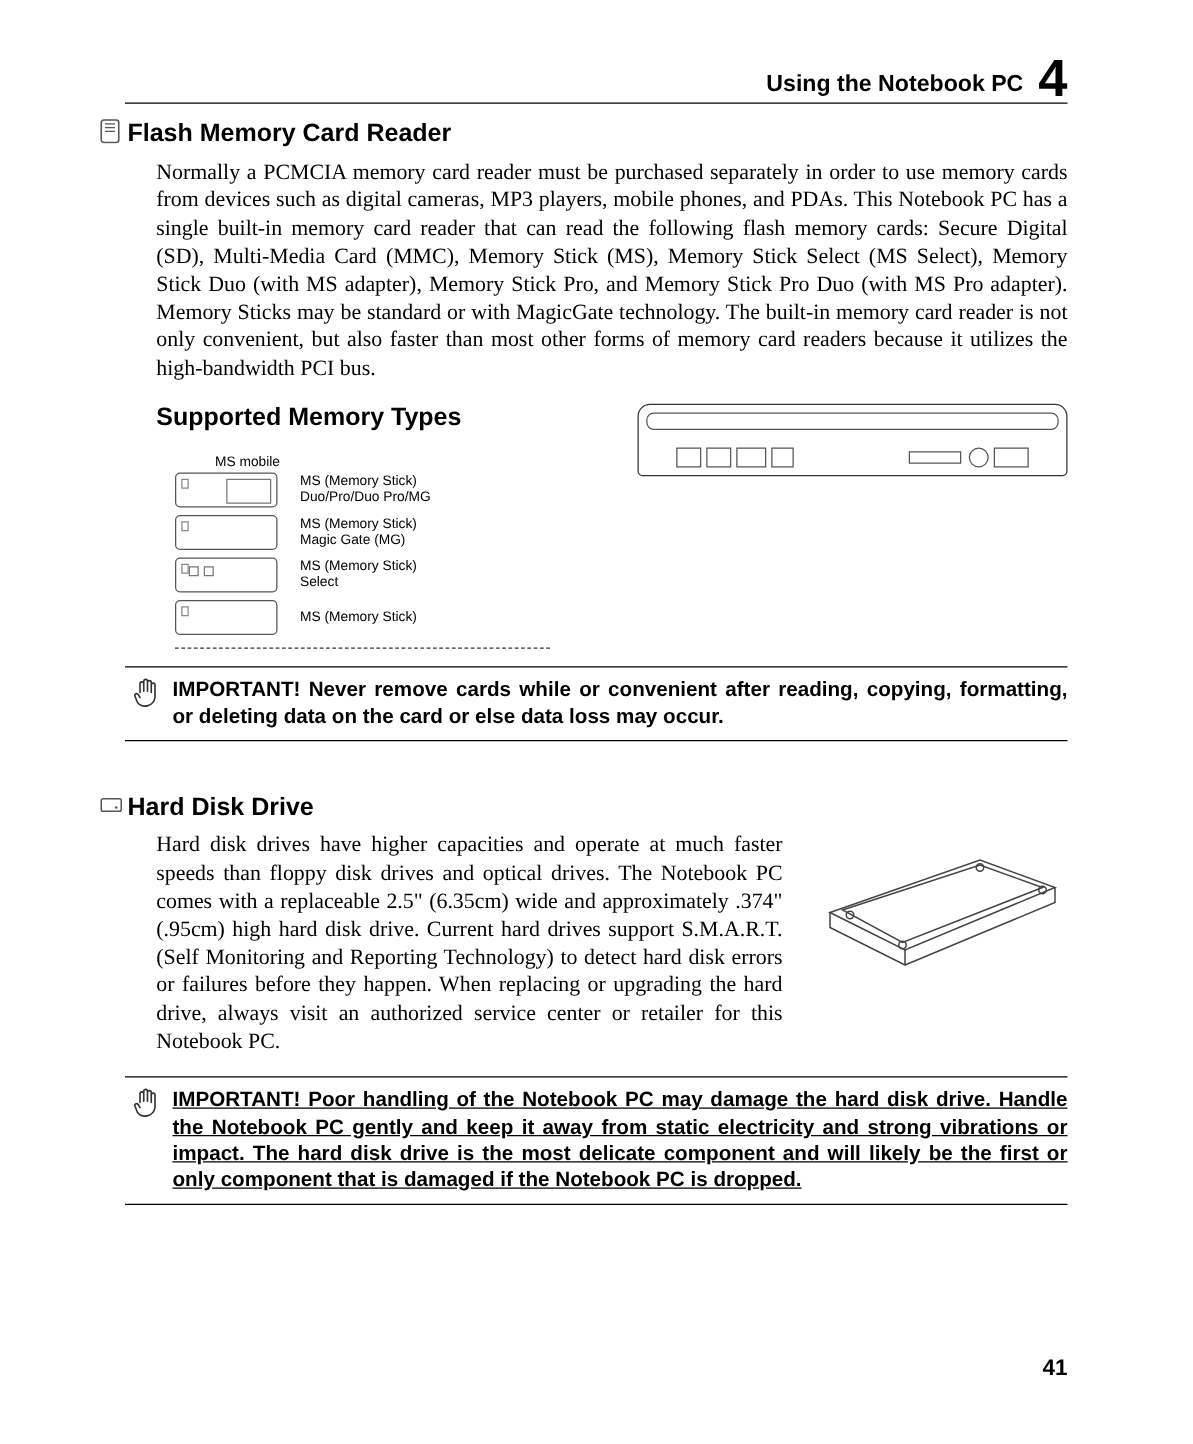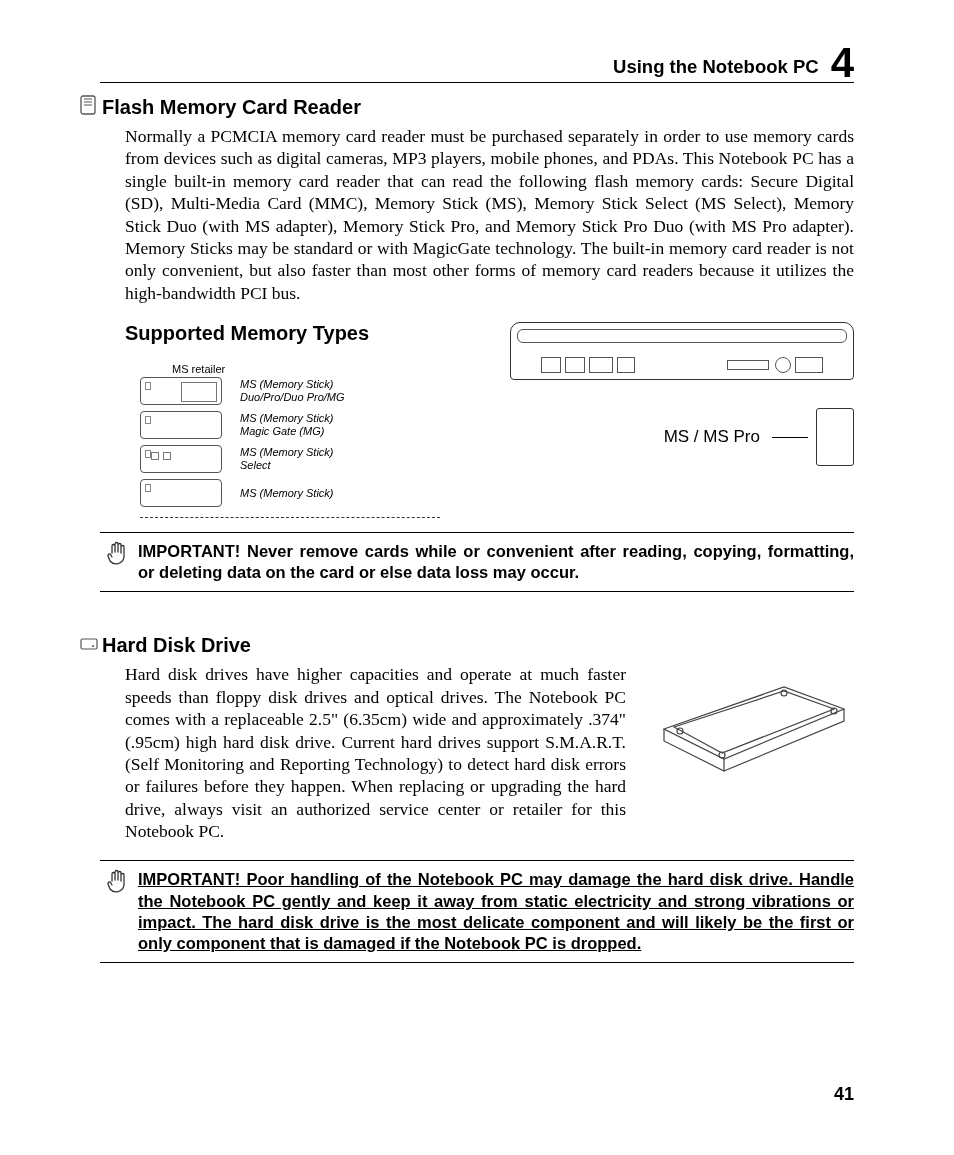--- a/index.html
+++ b/index.html
@@ -106,21 +106,20 @@
     margin-left: 58px;
     margin-right: 30px;
     position: relative;
     background: #fff;
     clip-path: polygon(0 10%, 8% 0, 100% 0, 100% 100%, 0 100%);
   }
   .card-label {
     font-family: Arial, Helvetica, sans-serif;
     font-size: 11px;
     line-height: 1.2;
-    font-style: italic;
   }
   .adapter-label {
     font-family: Arial, Helvetica, sans-serif;
     font-size: 11px;
     margin-left: 72px;
     margin-bottom: 2px;
     margin-top: 18px;
   }
   .dashed-sep {
     border-top: 1.5px dashed #333;
@@ -240,21 +239,21 @@
     </span>
     <h1>Flash Memory Card Reader</h1>
   </div>
 
   <p class="body-text">Normally a PCMCIA memory card reader must be purchased separately in order to use memory cards from devices such as digital cameras, MP3 players, mobile phones, and PDAs. This Notebook PC has a single built-in memory card reader that can read the following flash memory cards: Secure Digital (SD), Multi-Media Card (MMC), Memory Stick (MS), Memory Stick Select (MS Select), Memory Stick Duo (with MS adapter), Memory Stick Pro, and Memory Stick Pro Duo (with MS Pro adapter). Memory Sticks may be standard or with MagicGate technology. The built-in memory card reader is not only convenient, but also faster than most other forms of memory card readers because it utilizes the high-bandwidth PCI bus.</p>
 
   <div style="display:flex; gap:30px;">
     <div style="flex:0 0 380px;">
       <h2 class="subsection">Supported Memory Types</h2>
       <div class="memtypes">
-        <div class="adapter-label">MS retailer</div>
+        <div class="adapter-label">MS mobile</div>
 
         <div class="cardrow">
           <div class="card-shape" style="border-style:solid; width:82px;">
             <div style="position:absolute; right:4px; top:4px; width:34px; height:18px; border:1px solid #777;"></div>
           </div>
           <div class="card-label" style="white-space:pre-line;">MS (Memory Stick)
 Duo/Pro/Duo Pro/MG</div>
         </div>
         <div class="cardrow">
           <div class="card-shape"></div>
@@ -283,25 +282,20 @@
       <div class="pc-side">
         <div class="pc-port" style="left:30px; width:18px;"></div>
         <div class="pc-port" style="left:54px; width:18px;"></div>
         <div class="pc-port" style="left:78px; width:22px;"></div>
         <div class="pc-port" style="left:106px; width:16px;"></div>
         <div class="pc-port" style="right:30px; width:26px;"></div>
         <div class="pc-port" style="right:62px; width:14px; border-radius:50%;"></div>
         <div class="pc-port" style="right:84px; width:40px; height:8px; bottom:9px;"></div>
       </div>
 
-      <div class="slot-row" style="margin-top:28px;">
-        <span class="slot-label">MS / MS Pro</span>
-        <span class="slot-line"></span>
-        <div class="slot-card slot-ms"></div>
-      </div>
     </div>
   </div>
 
   <div class="important">
     <span class="hand">
       <svg width="24" height="28" viewBox="0 0 24 28">
         <path d="M6 12 V5 a1.5 1.5 0 0 1 3 0 V11 M9 11 V3 a1.5 1.5 0 0 1 3 0 V11 M12 11 V4 a1.5 1.5 0 0 1 3 0 V12 M15 12 V6 a1.5 1.5 0 0 1 3 0 V16 a8 8 0 0 1 -14 4 l-2 -5 a1.5 1.5 0 0 1 2.7 -1.3 L6 16" fill="none" stroke="#333" stroke-width="1.3" stroke-linecap="round" stroke-linejoin="round"></path>
       </svg>
     </span>
     <span>IMPORTANT!  Never remove cards while or convenient after reading, copying, formatting, or deleting data on the card or else data loss may occur.</span>

